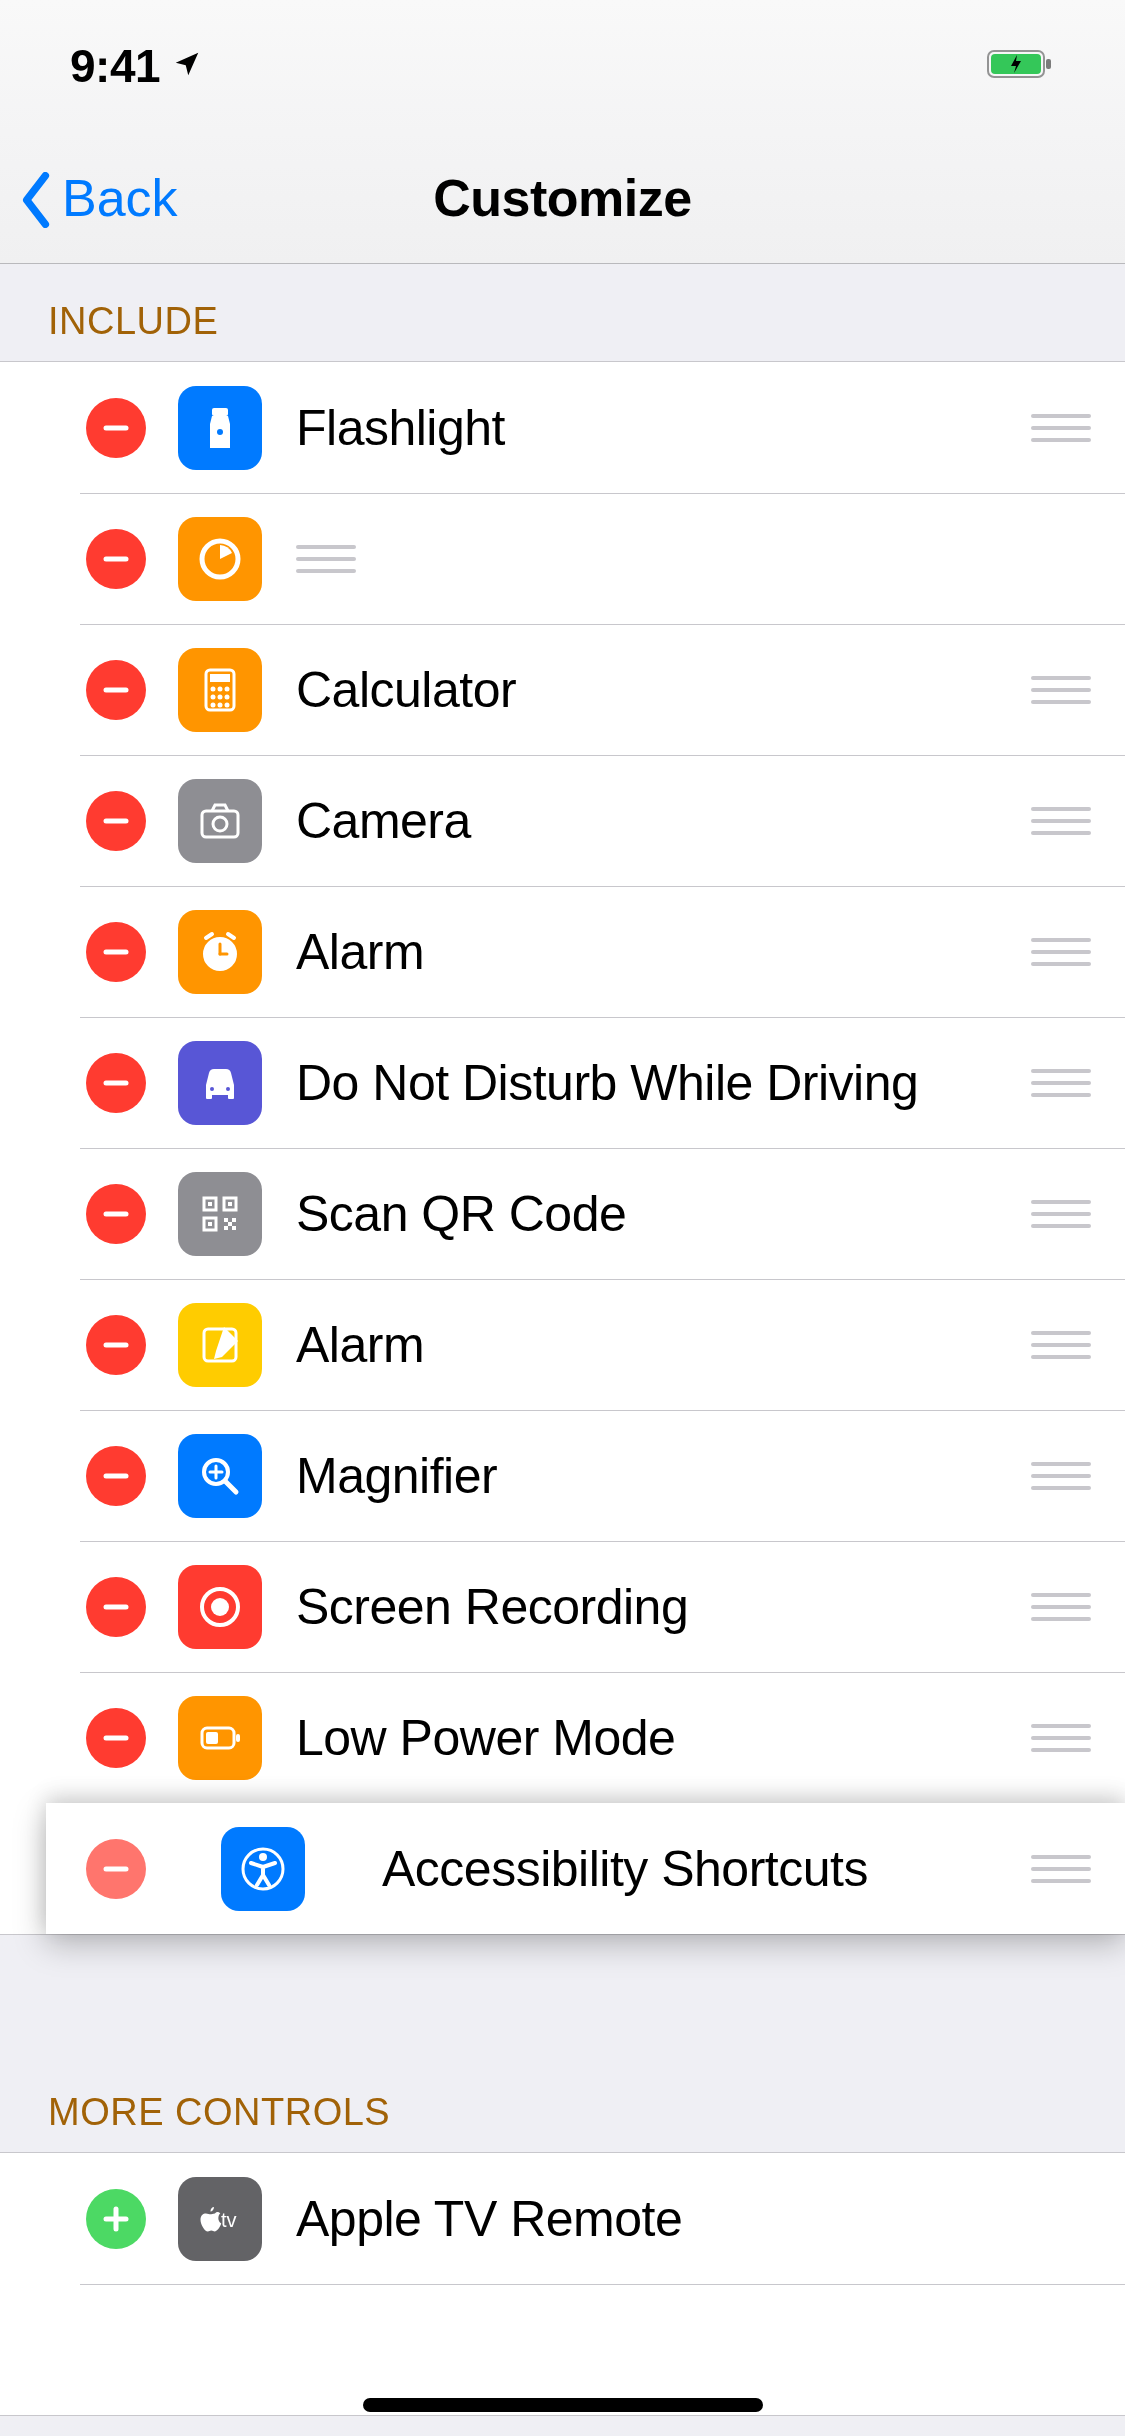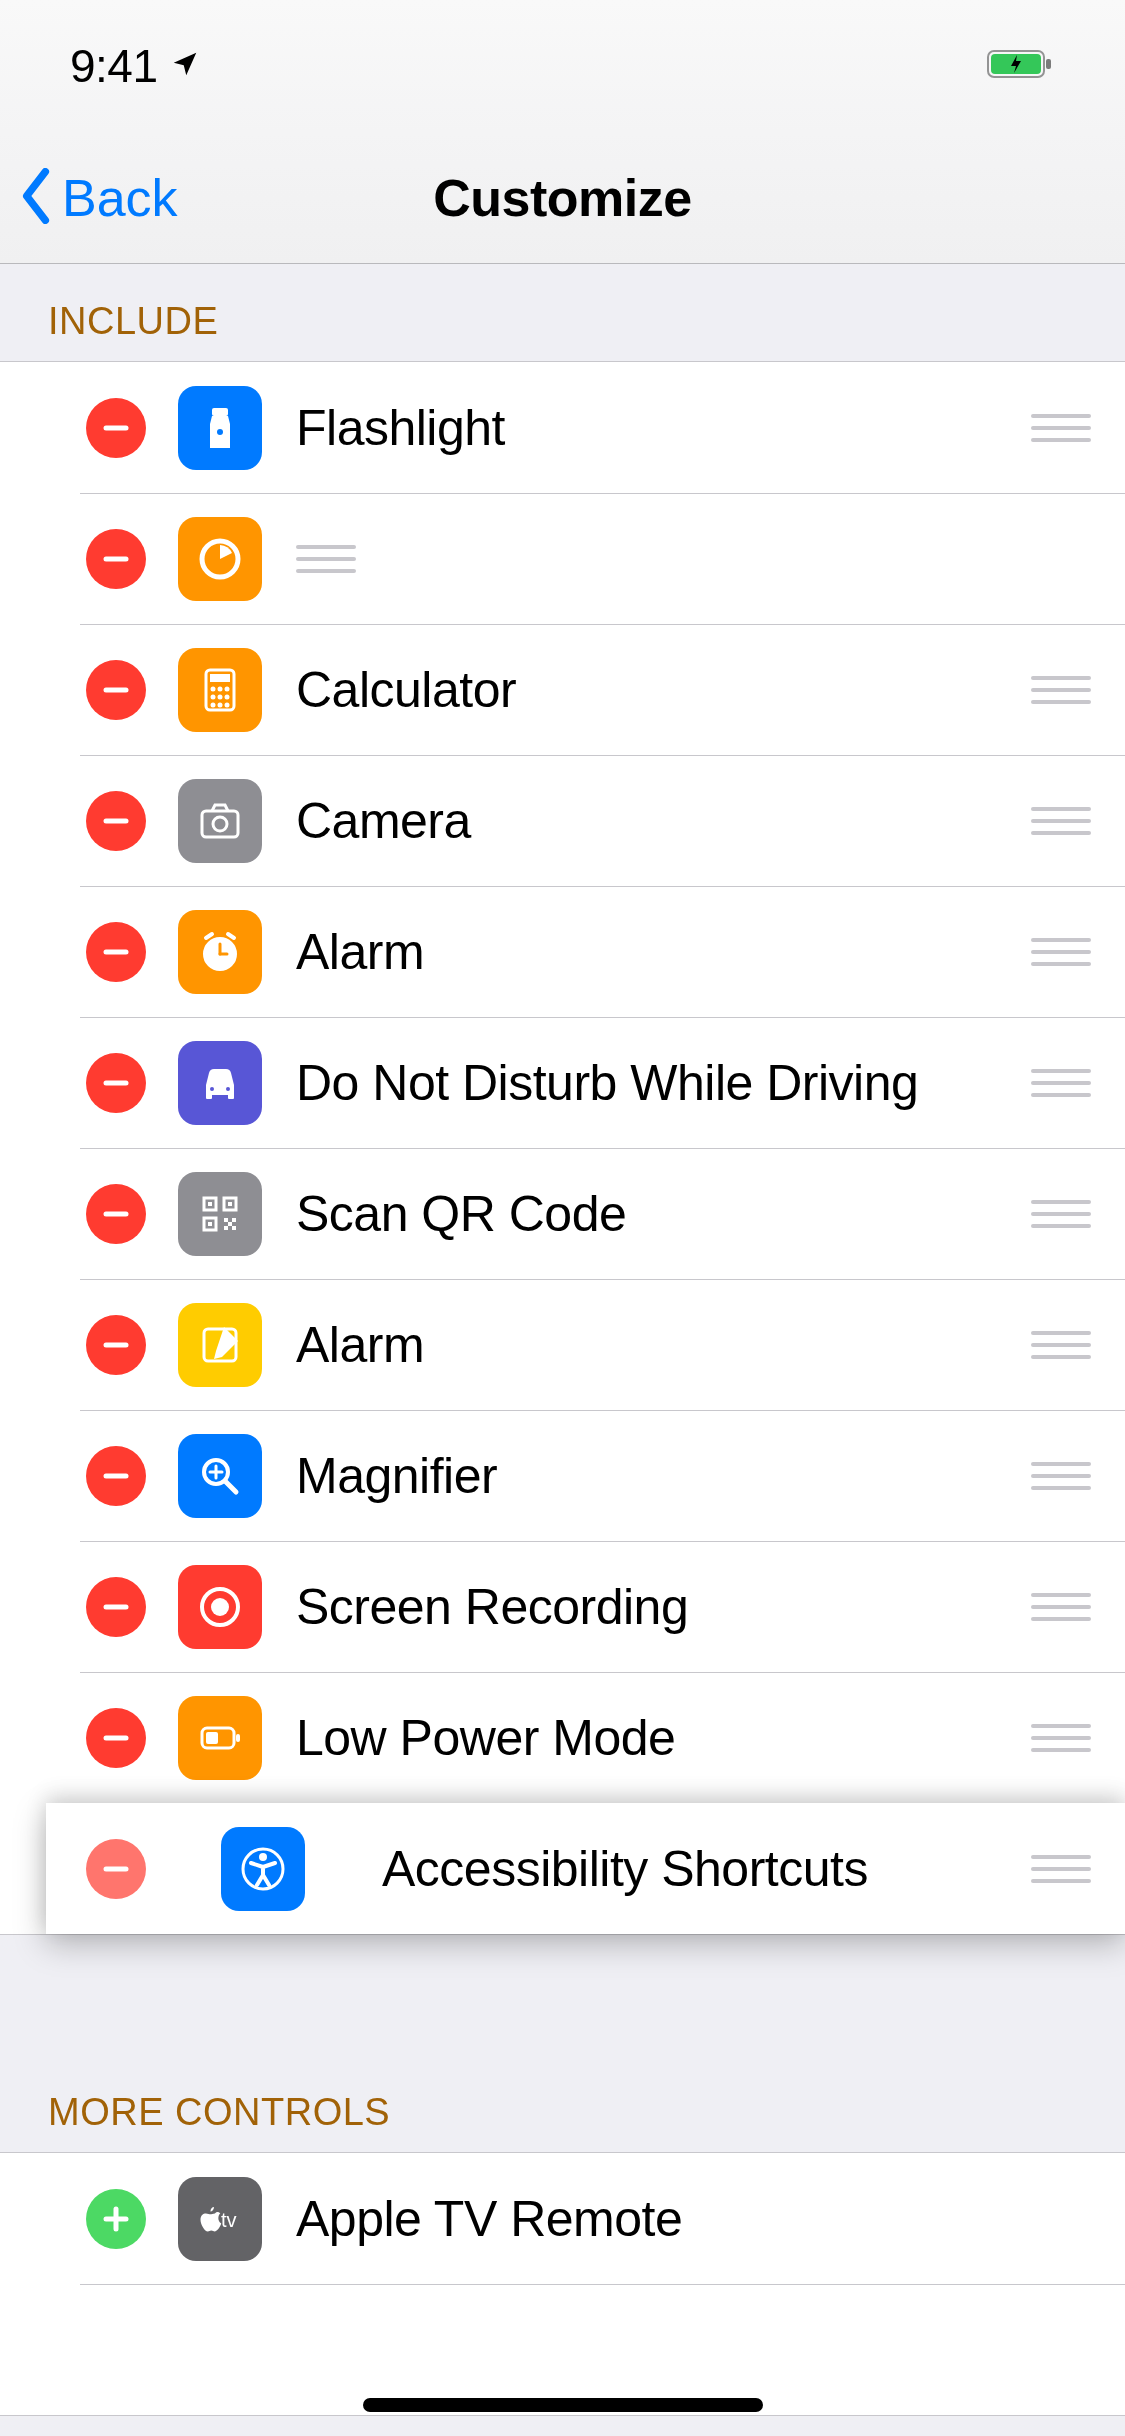--- a/index.html
+++ b/index.html
@@ -14,38 +14,38 @@
   
   .status-bar {
     height: 132px;
     display: flex;
     align-items: center;
     justify-content: space-between;
     padding: 0 70px 0 70px;
     background: linear-gradient(#f9f9f9, #f4f4f5);
   }
   .status-left { display: flex; align-items: center; gap: 12px; }
-  .status-time { font-size: 46px; font-weight: 400; letter-spacing: -0.5px; }
+  .status-time { font-size: 46px; font-weight: 700; letter-spacing: -0.5px; }
   .location-icon svg { width: 30px; height: 30px; }
   .battery svg { width: 68px; height: 34px; }
 
   
   .nav-bar {
     height: 132px;
     background: linear-gradient(#f4f4f5, #f0f0f1);
     border-bottom: 1px solid #b9b9bc;
     position: relative;
     display: flex;
     align-items: center;
   }
   .back-btn {
     position: absolute;
     left: 18px;
     display: flex;
-    align-items: flex-start;
+    align-items: flex-end;
     gap: 8px;
     color: #007aff;
     font-size: 52px;
     font-weight: 400;
   }
   .back-chevron svg { width: 36px; height: 56px; display: block; }
   .nav-title {
     width: 100%;
     text-align: center;
     font-size: 52px;

